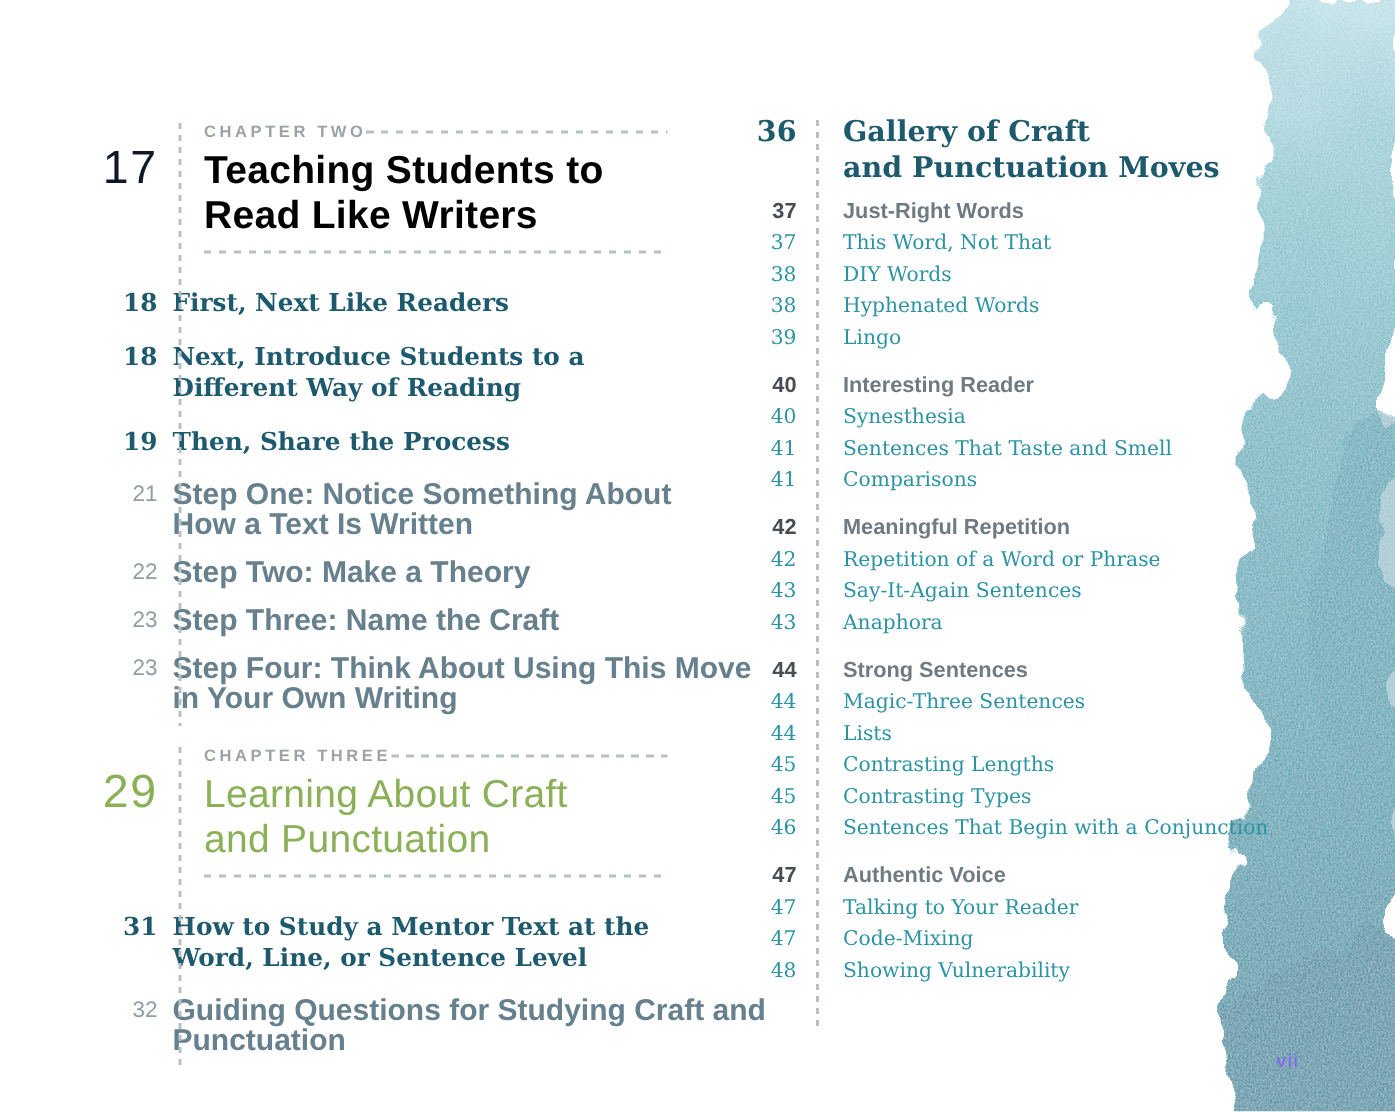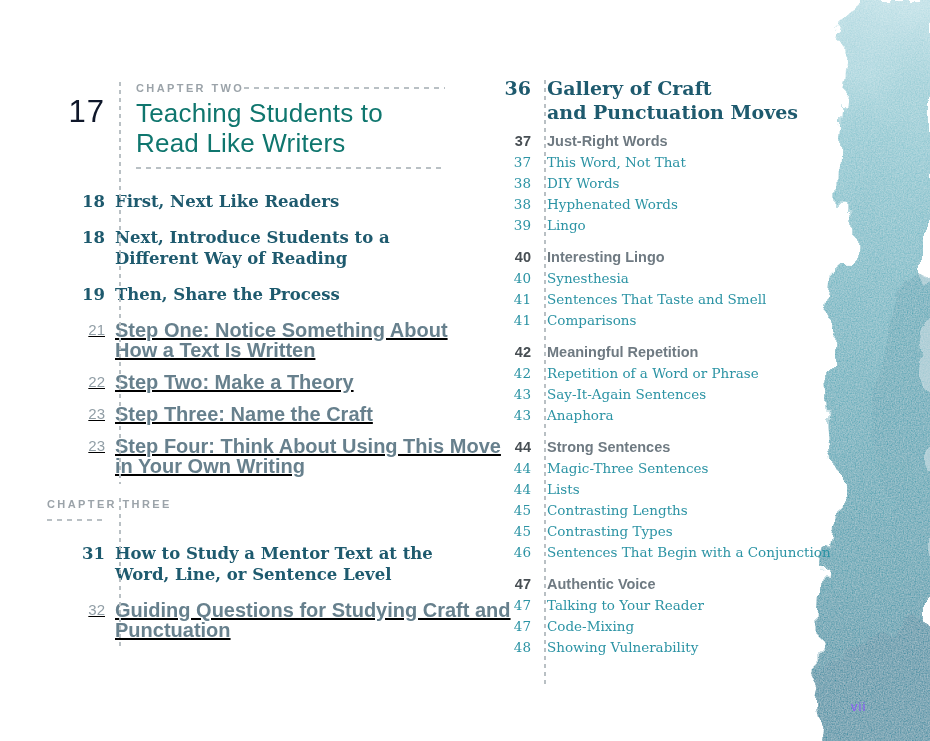--- a/index.html
+++ b/index.html
@@ -45,28 +45,28 @@
 
   .entries { margin-top:22px; }
   .entry { display:grid; grid-template-columns:58px 1fr; column-gap:31px; align-items:start;gap:10px; }
   .entry .num { text-align:right; }
   .entry .text { white-space:pre; }
   .entry.major { margin-bottom:15px; }
   .entry.major .num, .entry.major .text {
     font-family:"DejaVu Serif", serif; font-weight:bold;
     color:var(--dark-teal); font-size:16.5px; line-height:21px;
   }
-  .entry.minor { margin-bottom:12px;text-decoration:underline; }
+  .entry.minor { margin-bottom:12px; }
   .entry.minor .num { font-size:15px; color:var(--minor-num); line-height:20px; }
   .entry.minor .text { font-weight:bold; font-size:20px; color:var(--minor-text); line-height:20px; }
 
   
   .right-col { position:absolute; left:491px; top:76px; width:345px; z-index:2; }
   .right-col .vline { left:53px; top:4px; height:606px; }
-  .row { display:grid; grid-template-columns:40px 1fr; column-gap:16px; align-items:start; }
+  .row { display:grid; grid-template-columns:40px 1fr; column-gap:31px; align-items:start; }
   .row .num { text-align:right; }
   .row .text { white-space:nowrap; }
   .gallery-header .num, .gallery-header .text {
     font-family:"DejaVu Serif", serif; font-weight:bold;
     color:var(--dark-teal); font-size:19px; line-height:24px;
   }
   .gallery-header .text { white-space:pre; }
   .group { margin-top:11px; }
   .group:first-child { margin-top:7px; }
   .row.head .num { font-weight:bold; font-size:14.5px; color:var(--subhead-num); line-height:21px; }
@@ -112,21 +112,21 @@
   <div class="left-col" id="left-col">
       <section class="toc-section">
     <div class="vline"></div>
     <div class="chapter-header">
       <div class="chapter-number" style="color: #0f172a;">17</div>
       <div class="chapter-right">
         <div class="label-row">
           <span class="chapter-label">CHAPTER TWO</span>
           <span class="dash-fill"></span>
         </div>
-        <div class="chapter-title" style="color: #0f766e;">Teaching Students to
+        <div class="chapter-title" style="color: #000000; font-weight: bold;">Teaching Students to
 Read Like Writers</div>
         <div class="hrule"></div>
       </div>
     </div>
     <div class="entries">
           <div class="entry major">
     <span class="num">18</span>
     <span class="text">First, Next Like Readers</span>
   </div>
           <div class="entry major">
@@ -154,25 +154,28 @@
           <div class="entry minor">
     <span class="num">23</span>
     <span class="text">Step Four: Think About Using This Move
 in Your Own Writing</span>
   </div>
         </div>
   </section>
       <section class="toc-section">
     <div class="vline"></div>
     <div class="chapter-header">
+      <div class="chapter-number" style="color: rgb(139, 177, 88);">29</div>
       <div class="chapter-right">
         <div class="label-row">
           <span class="chapter-label">CHAPTER THREE</span>
           <span class="dash-fill"></span>
         </div>
+        <div class="chapter-title" style="color: rgb(139, 177, 88);">Learning About Craft
+and Punctuation</div>
         <div class="hrule"></div>
       </div>
     </div>
     <div class="entries">
           <div class="entry major">
     <span class="num">31</span>
     <span class="text">How to Study a Mentor Text at the
 Word, Line, or Sentence Level</span>
   </div>
           <div class="entry minor">
@@ -210,21 +213,21 @@
     <span class="text">Hyphenated Words</span>
   </div>
           <div class="row item">
     <span class="num">39</span>
     <span class="text">Lingo</span>
   </div>
         </div>
         <div class="group">
     <div class="row head">
       <span class="num">40</span>
-      <span class="text">Interesting Lingo</span>
+      <span class="text">Interesting Reader</span>
     </div>
   <div class="row item">
     <span class="num">40</span>
     <span class="text">Synesthesia</span>
   </div>
           <div class="row item">
     <span class="num">41</span>
     <span class="text">Sentences That Taste and Smell</span>
   </div>
           <div class="row item">

